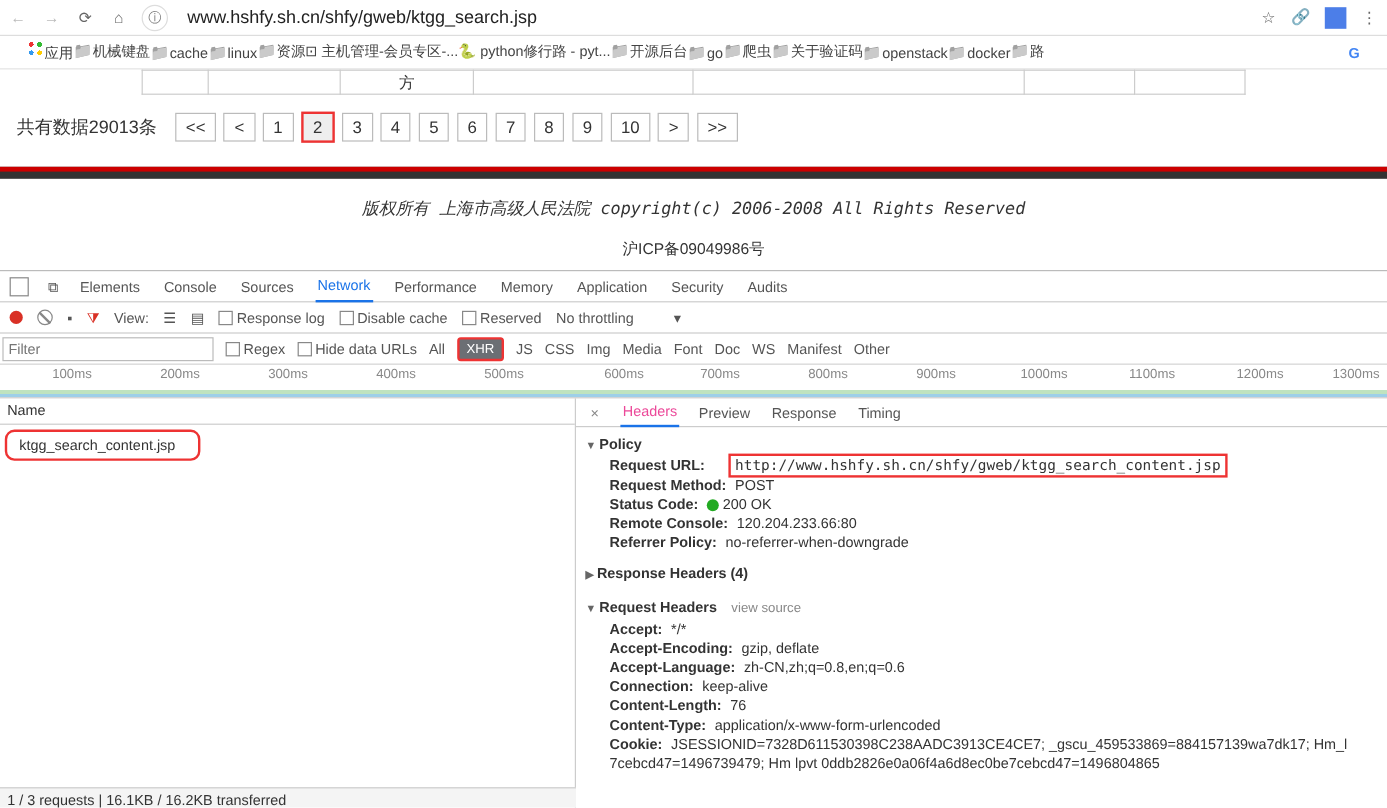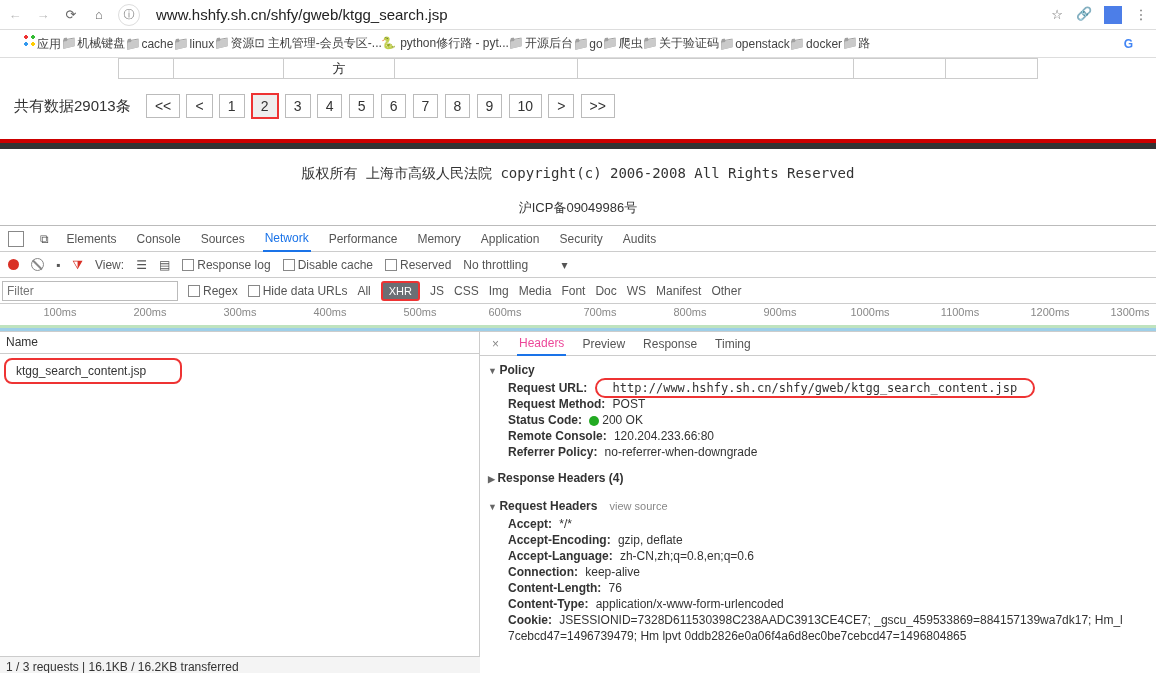--- a/index.html
+++ b/index.html
@@ -21,21 +21,21 @@
   .bm-grid { width:14px;height:14px; display:inline-block; background:radial-gradient(circle at 3px 3px,#e33 2px,transparent 2px),radial-gradient(circle at 10px 3px,#3b3 2px,transparent 2px),radial-gradient(circle at 3px 10px,#39e 2px,transparent 2px),radial-gradient(circle at 10px 10px,#fc0 2px,transparent 2px);}
   
   .page { background:#fff; }
   .tbl { margin:0 auto; width:920px; border:1px solid #ccc; border-collapse:collapse; }
   .tbl td { border:1px solid #ccc; height:20px; }
   .pager { text-align:left; padding:14px; font-size:15px; }
   .pg-text { margin-right:10px; }
   .pg-btn { display:inline-block; border:1px solid #bbb; padding:3px 8px; margin:0 1px; cursor:pointer; font-size:14px; }
   .pg-btn.cur { border:2px solid #e33; background:#eee; }
   .stripe { height:10px; background:#333; border-top:4px solid #c00; margin-top:6px; }
-  .footer { text-align:center; padding:16px; font-family:monospace; font-size:14px; color:#333; }
+  .footer { text-align:center; padding:16px; font-family:monospace; font-size:14px; color:#333;font-style:italic; }
   .icp { text-align:center; font-size:13px; padding-bottom:8px; }
   
   .devtools { border-top:1px solid #bbb; background:#fff; }
   .dt-tabs { height:26px; border-bottom:1px solid #ccc; gap:16px; padding:0 8px; font-size:12px; color:#555; }
   .dt-tab { padding:5px 2px; cursor:pointer; }
   .dt-tab.active { color:#1a73e8; border-bottom:2px solid #1a73e8; }
   .dt-inspect { width:16px;height:16px; border:1px solid #888; }
   .dt-bar2 { height:26px; border-bottom:1px solid #ccc; gap:12px; padding:0 8px; font-size:12px; color:#555; }
   .rec { width:11px;height:11px;border-radius:50%;background:#d93025; }
   .noent { width:13px;height:13px;border:1.5px solid #888;border-radius:50%;position:relative; }
@@ -44,34 +44,34 @@
   .cb { display:inline-block; width:12px;height:12px;border:1px solid #888;vertical-align:middle;margin-right:3px; }
   .dt-bar3 { height:26px; border-bottom:1px solid #ccc; gap:10px; padding:0 0 0 0; font-size:12px; color:#555; }
   .filter-input { width:176px; height:20px; border:1px solid #bbb; padding:0 4px; font-size:12px; margin-left:2px; }
   .xhr-pill { background:#6b6f74; color:#fff; padding:2px 6px; border-radius:3px; border:2px solid #e33; font-size:11px; }
   .cat { cursor:pointer; }
   .timeline { height:28px; border-bottom:1px solid #ccc; position:relative; font-size:11px; color:#888; background:linear-gradient(to bottom,#fff 0,#fff 21px,#bfe3bf 21px,#bfe3bf 24px,#9ecfe8 24px,#9ecfe8 27px); }
   .tmark { position:absolute; top:2px; transform:translateX(-50%); }
   .panels { display:flex; height:345px; }
   .left-panel { width:480px; border-right:1px solid #ccc; display:flex; flex-direction:column; }
   .col-hdr { height:22px; border-bottom:1px solid #ccc; padding:3px 6px; font-size:12px; }
-  .req-row { padding:4px 10px; font-size:12px; border:2px solid #e33; border-radius:8px; margin:4px 4px 0 4px; width:178px; cursor:pointer; }
+  .req-row { padding:4px 10px; font-size:12px; border:2px solid #e33; border-radius:8px; margin:4px 4px 0 4px; width:163px; cursor:pointer; }
   .status-line { position:absolute; bottom:0; left:0; padding:3px 6px; font-size:12px; border-top:1px solid #ccc; background:#f4f4f4; width:480px; }
   .right-panel { flex:1; overflow:auto; font-size:12px; }
   .rtabs { height:24px; border-bottom:1px solid #ccc; gap:14px; padding:0 8px; }
   .rtab { padding:4px 2px; cursor:pointer; color:#555; }
   .rtab.active { border-bottom:2px solid #1a73e8; color:#ec4899; }
   .x-close { color:#888; cursor:pointer; padding:0 4px; }
   .section { padding:4px 8px; }
   .sect-hdr { font-weight:bold; padding:3px 0; cursor:pointer; }
   .tri::before { content:"▼ "; font-size:9px; color:#666; }
   .tri-c::before { content:"▶ "; font-size:9px; color:#666; }
   .kv { padding:1px 0 1px 20px; font-family:Menlo,monospace; font-size:12px; }
   .kv b { font-weight:bold; font-family:-apple-system,Arial; }
-  .url-box { border:2px solid #e33; border-radius:10px; padding:1px 16px; font-family:Menlo,monospace; }
+  .url-box { border:2px solid #e33; border-radius:0; padding:1px 4px; font-family:Menlo,monospace;margin-left:12px; }
   .green-dot { display:inline-block;width:10px;height:10px;border-radius:50%;background:#2a2;vertical-align:middle;margin-right:3px; }
   .vs { color:#888; font-weight:normal; margin-left:12px; font-size:11px; }
 </style>
 </head>
 <body>
 
 <div class="navbar flex">
   <div class="nav-icon dis">←</div>
   <div class="nav-icon dis">→</div>
   <div class="nav-icon">⟳</div>
@@ -180,21 +180,21 @@
     <span class="cat">WS</span>
     <span class="cat">Manifest</span>
     <span class="cat">Other</span>
   </div>
   <div class="timeline">
     <span class="tmark" style="left:60px">100ms</span>
     <span class="tmark" style="left:150px">200ms</span>
     <span class="tmark" style="left:240px">300ms</span>
     <span class="tmark" style="left:330px">400ms</span>
     <span class="tmark" style="left:420px">500ms</span>
-    <span class="tmark" style="left:505px">600ms</span>
+    <span class="tmark" style="left:520px">600ms</span>
     <span class="tmark" style="left:600px">700ms</span>
     <span class="tmark" style="left:690px">800ms</span>
     <span class="tmark" style="left:780px">900ms</span>
     <span class="tmark" style="left:870px">1000ms</span>
     <span class="tmark" style="left:960px">1100ms</span>
     <span class="tmark" style="left:1050px">1200ms</span>
     <span class="tmark" style="left:1130px">1300ms</span>
   </div>
   <div class="panels" style="position:relative">
     <div class="left-panel">

